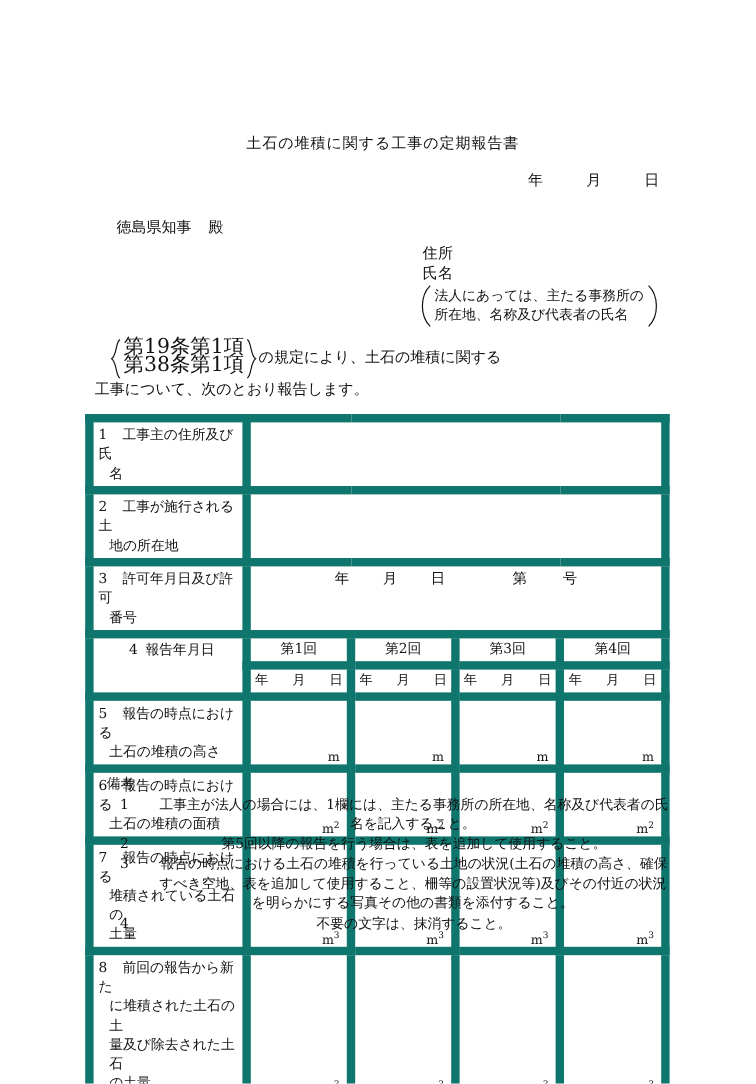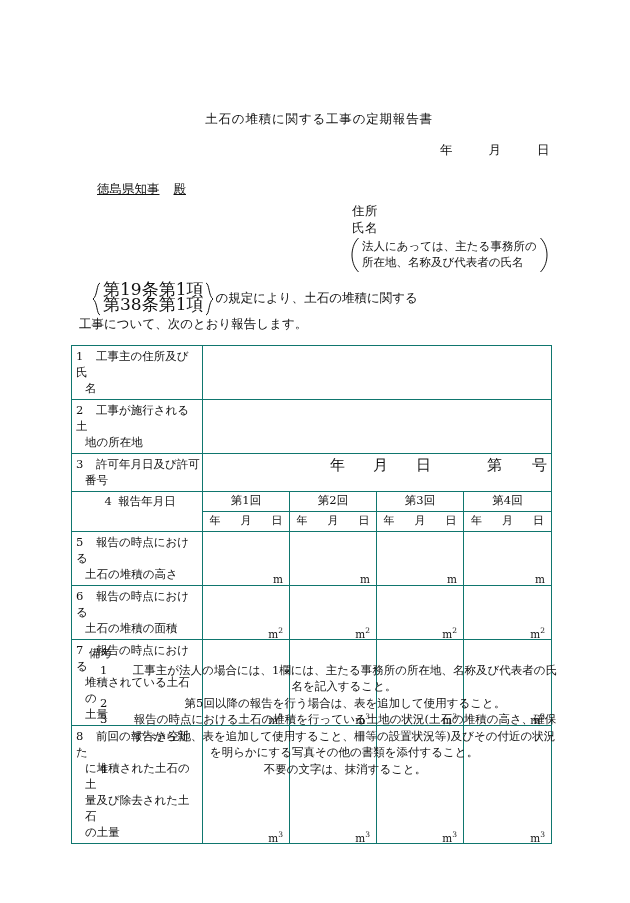--- a/index.html
+++ b/index.html
@@ -53,21 +53,20 @@
   }
   .date-line span { display: inline-block; }
   .date-line .gap { width: 28px; }
 
   .addressee {
     position: absolute;
     left: 97px;
     top: 181px;
     font-size: 12.5px;
     white-space: nowrap;
-    text-decoration: underline;
   }
   .addressee .hono { margin-left: 14px; }
 
   
   .applicant {
     position: absolute;
     left: 352px;
     top: 202px;
     font-size: 12.5px;
     line-height: 17px;
@@ -137,41 +136,41 @@
   .form-table {
     position: absolute;
     left: 71px;
     top: 345px;
     width: 480px;
     border-collapse: collapse;
     font-size: 11.5px;
     table-layout: fixed;
   }
   .form-table td {
-    border: 1px solid #0f766e;
+    border: 7px solid #0f766e;
     padding: 0;
     vertical-align: top;
   }
   .lbl-cell {
     width: 131px;
     padding: 2px 2px 3px 4px !important;
     line-height: 16px;
   }
   .lbl-cell .n { display: inline-block; width: 20px; }
   .lbl-cell .t2 { display: block; padding-left: 9px; }
   .val-cell { padding: 2px 4px 2px 4px !important; }
 
   .r1 .lbl-cell, .r2 .lbl-cell { height: 31px; }
   .r3 .lbl-cell { height: 31px; }
 
   .permit-line {
-    text-align: right;
+    text-align: center;
     padding-left: 42px;
     padding-top: 15px;
-    font-size: 15px;
+    font-size: 12px;
     white-space: nowrap;
   }
   .permit-line i { font-style: normal; display: inline-block; }
   .permit-line .g1 { width: 28px; }
   .permit-line .g2 { width: 28px; }
   .permit-line .g3 { width: 56px; }
   .permit-line .g4 { width: 30px; }
 
   .round-head td {
     text-align: center;

